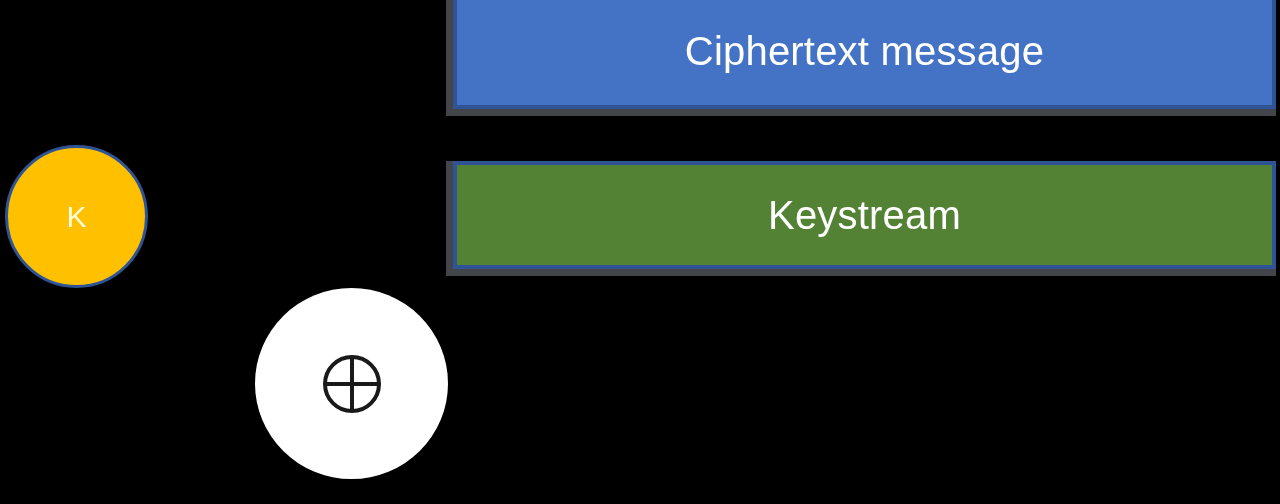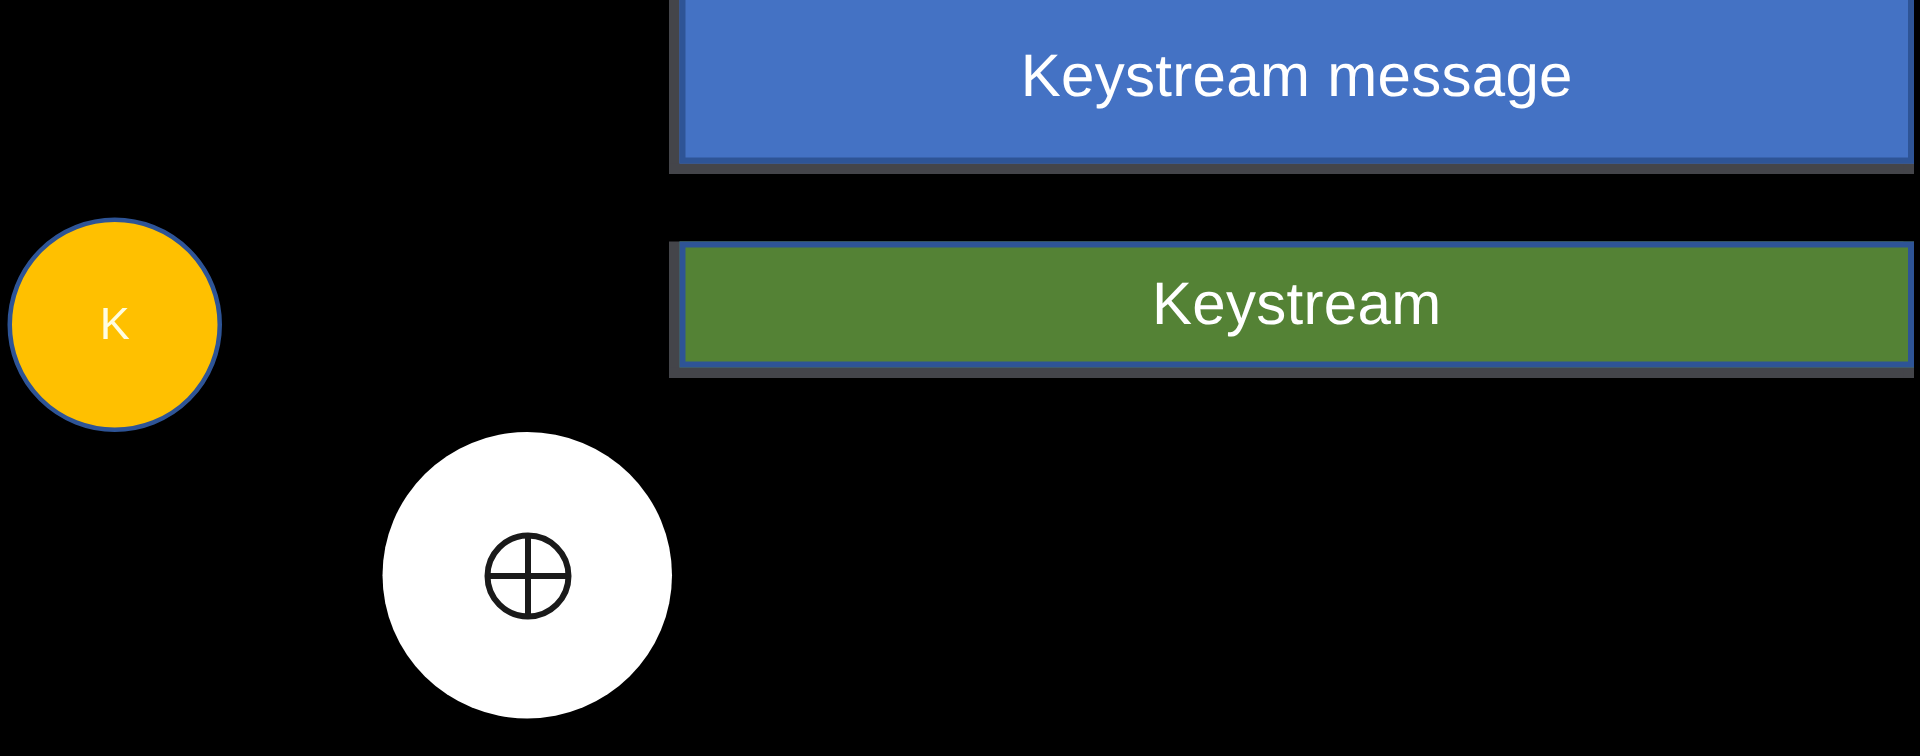--- a/index.html
+++ b/index.html
@@ -40,21 +40,21 @@
     left: 453px;
     top: -8px;
     width: 823px;
     height: 117px;
     background: #4472C4;
   }
   #bar-keystream {
     left: 453px;
     top: 161px;
     width: 823px;
-    height: 84px;
+    height: 108px;
     background: #548235;
   }
   #bar-ciphertext {
     left: 453px;
     top: 349px;
     width: 823px;
     height: 104px;
     background: #C55A11;
   }
 
@@ -109,21 +109,21 @@
     <span>
       <svg width="64" height="64" viewBox="0 0 64 64" aria-hidden="true">
         <circle cx="32" cy="32" r="27" fill="none" stroke="#1A1A1A" stroke-width="4"></circle>
         <line x1="32" y1="6" x2="32" y2="58" stroke="#1A1A1A" stroke-width="4"></line>
         <line x1="6" y1="32" x2="58" y2="32" stroke="#1A1A1A" stroke-width="4"></line>
       </svg>
     </span>
   </div>
 
   <div class="bar" id="bar-plaintext">
-    <span class="bar-label">Keystream message</span>
+    <span class="bar-label">Ciphertext message</span>
   </div>
 
   <div class="bar" id="bar-keystream">
     <span class="bar-label">Keystream</span>
   </div>
 
 
 </div>
 
 </body></html>

